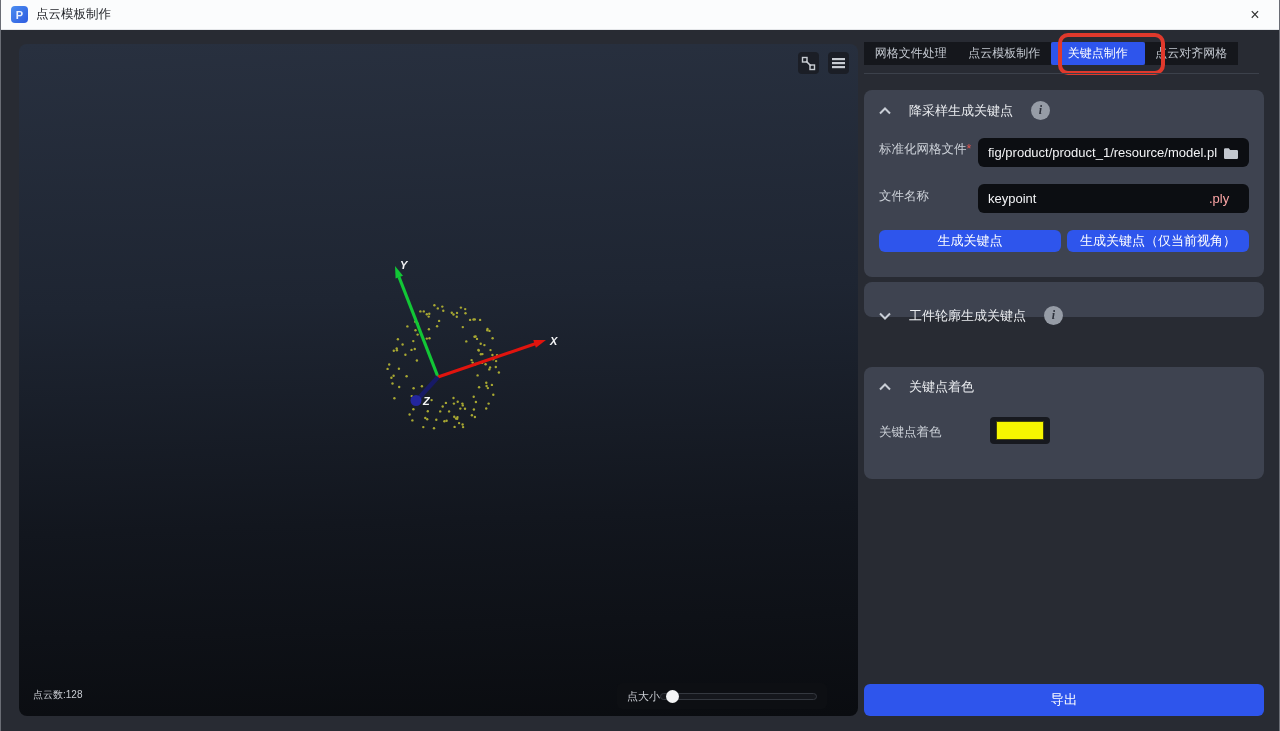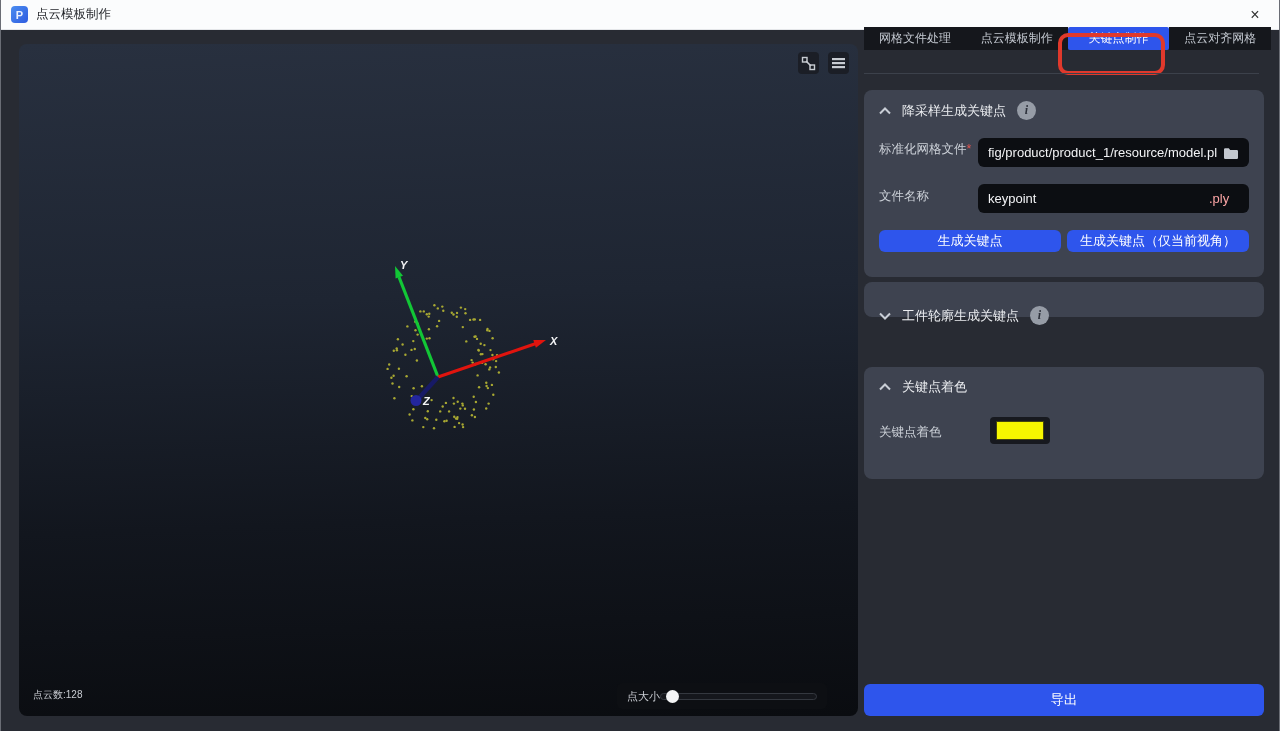--- a/index.html
+++ b/index.html
@@ -25,30 +25,30 @@
   .vp-toolbtn { position:absolute; top:8px; width:21px; height:22px; border-radius:4px; background:#1b1e26;
                 display:flex; align-items:center; justify-content:center; }
   .point-count { position:absolute; left:14px; top:644px; font-size:10px; color:#c9ccd2; }
   .slider-pill { position:absolute; left:598px; top:639px; width:210px; height:26px; background:#0d0f13;
                  border-radius:5px; display:flex; align-items:center; padding:0 10px; }
   .slider-label { font-size:11px; color:#c9ccd2; margin-right:0; white-space:nowrap; }
   .slider-track { position:relative; flex:1; height:7px; background:#15171c; border:1px solid #34383f; border-radius:4px; }
   .slider-thumb { position:absolute; left:5px; top:-4px; width:13px; height:13px; border-radius:50%; background:#f4f5f6; }
 
   
-  .tabbar { position:absolute; left:863px; top:27px; width:407px; height:23px; display:flex; }
+  .tabbar { position:absolute; left:863px; top:42px; width:374px; height:23px; display:flex; }
   .tab { flex:1; background:#15171c; color:#c3c8d0; font-size:12px; display:flex; align-items:center;
          justify-content:center; white-space:nowrap; }
   .tab.active { background:var(--accent); color:#fff; border-radius:2px; }
   .tab-highlight { position:absolute; left:1057px; top:33px; width:107px; height:42px; border:4px solid var(--highlight-red);
                    border-radius:10px; pointer-events:none; }
   .tab-sep { position:absolute; left:863px; top:73px; width:395px; height:1px; background:#3c414b; }
 
   .card { position:absolute; left:863px; width:400px; background:#3e4350; border-radius:8px; }
-  .card-header { display:flex; align-items:center; gap:11px; padding:11px 14px 0 15px; }
+  .card-header { display:flex; align-items:center; gap:18px; padding:11px 14px 0 15px; }
   .card-title { font-size:13px; color:#eceef1; }
   .chev { width:12px; height:8px; }
   .info-icon { width:19px; height:19px; border-radius:50%; background:#969ca6; color:#2c303a; font-size:12px;
                font-weight:bold; font-family:"Liberation Serif","DejaVu Serif",serif; font-style:italic;
                display:flex; align-items:center; justify-content:center; }
   .field-label { position:absolute; font-size:12.5px; color:#ccd1d8; }
   .req { color:#e25550; }
   .tinput { position:absolute; left:114px; width:271px; height:29px; background:#0c0e12; border:none; border-radius:6px;
             color:#f2f3f5; font-size:13px; font-family:"Liberation Sans","DejaVu Sans",sans-serif; padding:0 10px; }
   .folder-btn { position:absolute; left:356px; width:22px; height:20px; display:flex; align-items:center; justify-content:center; }

